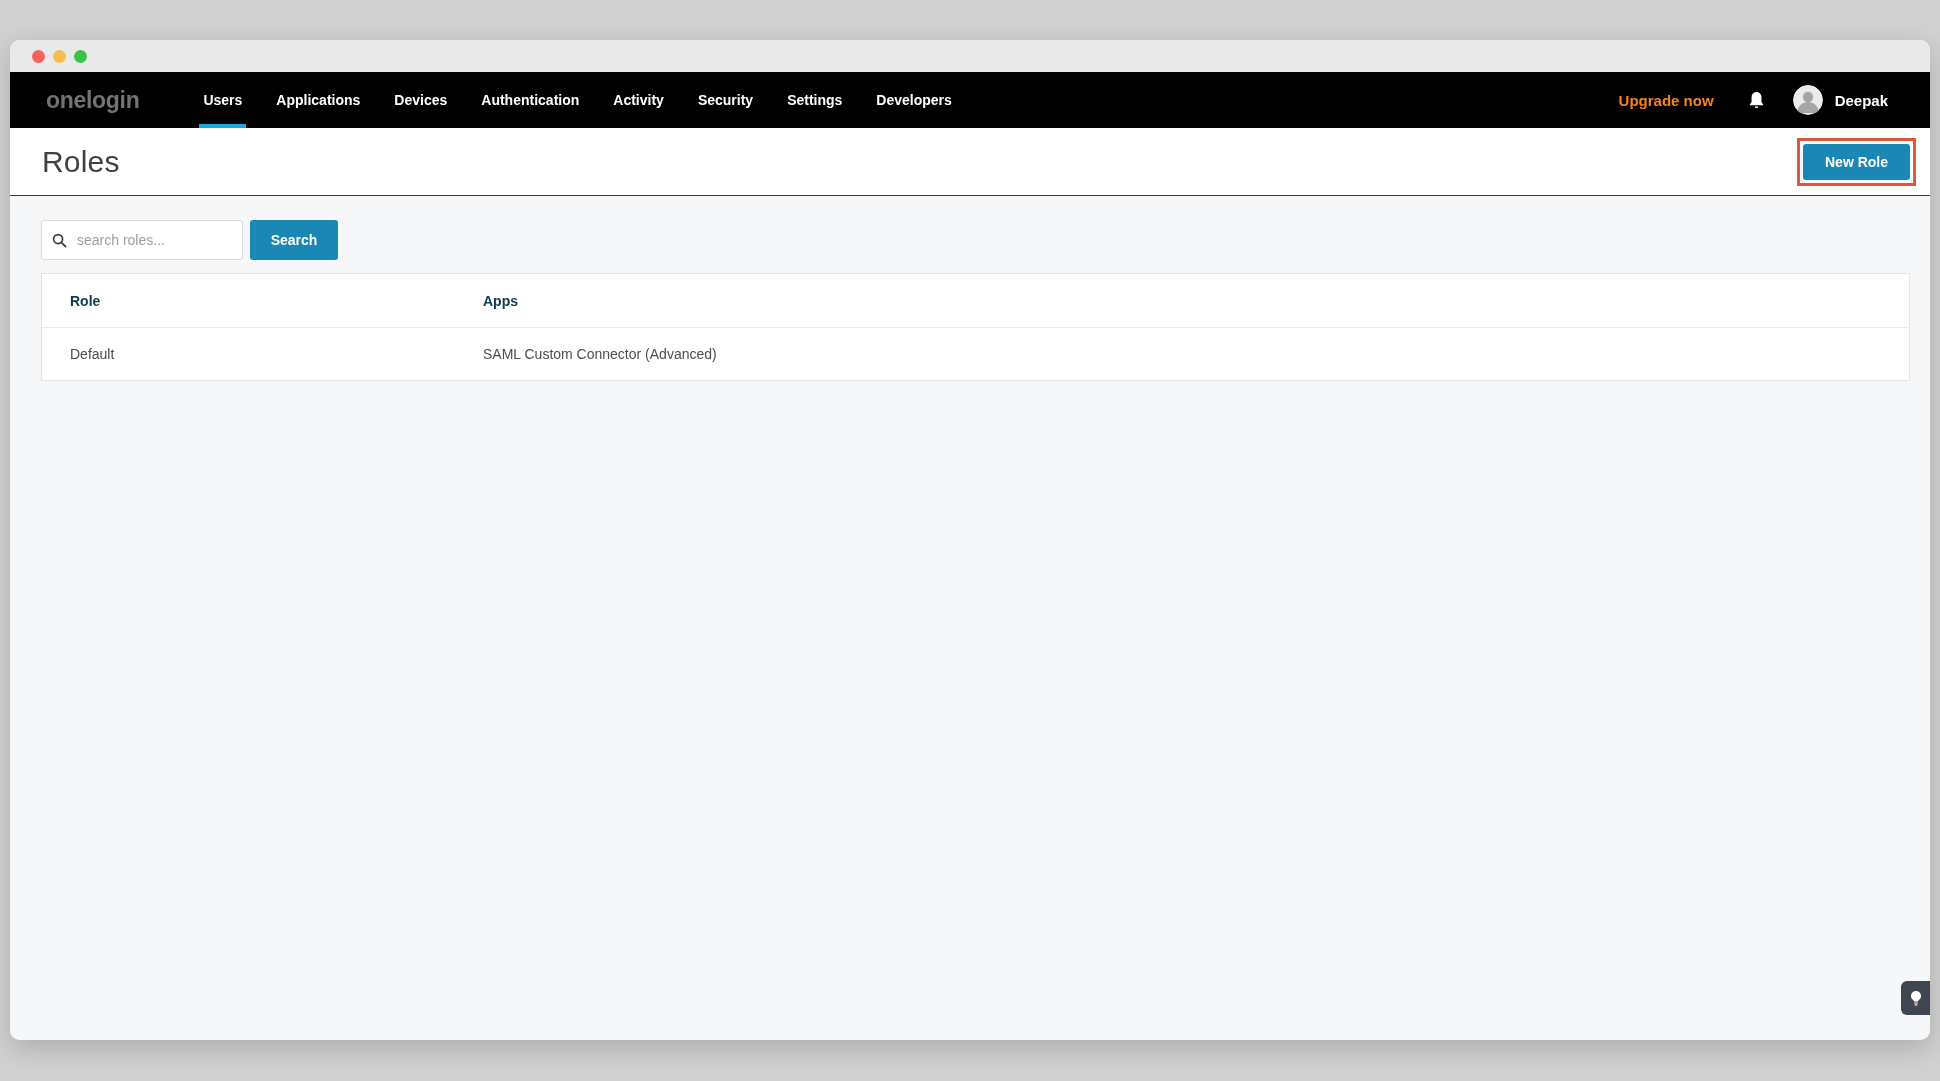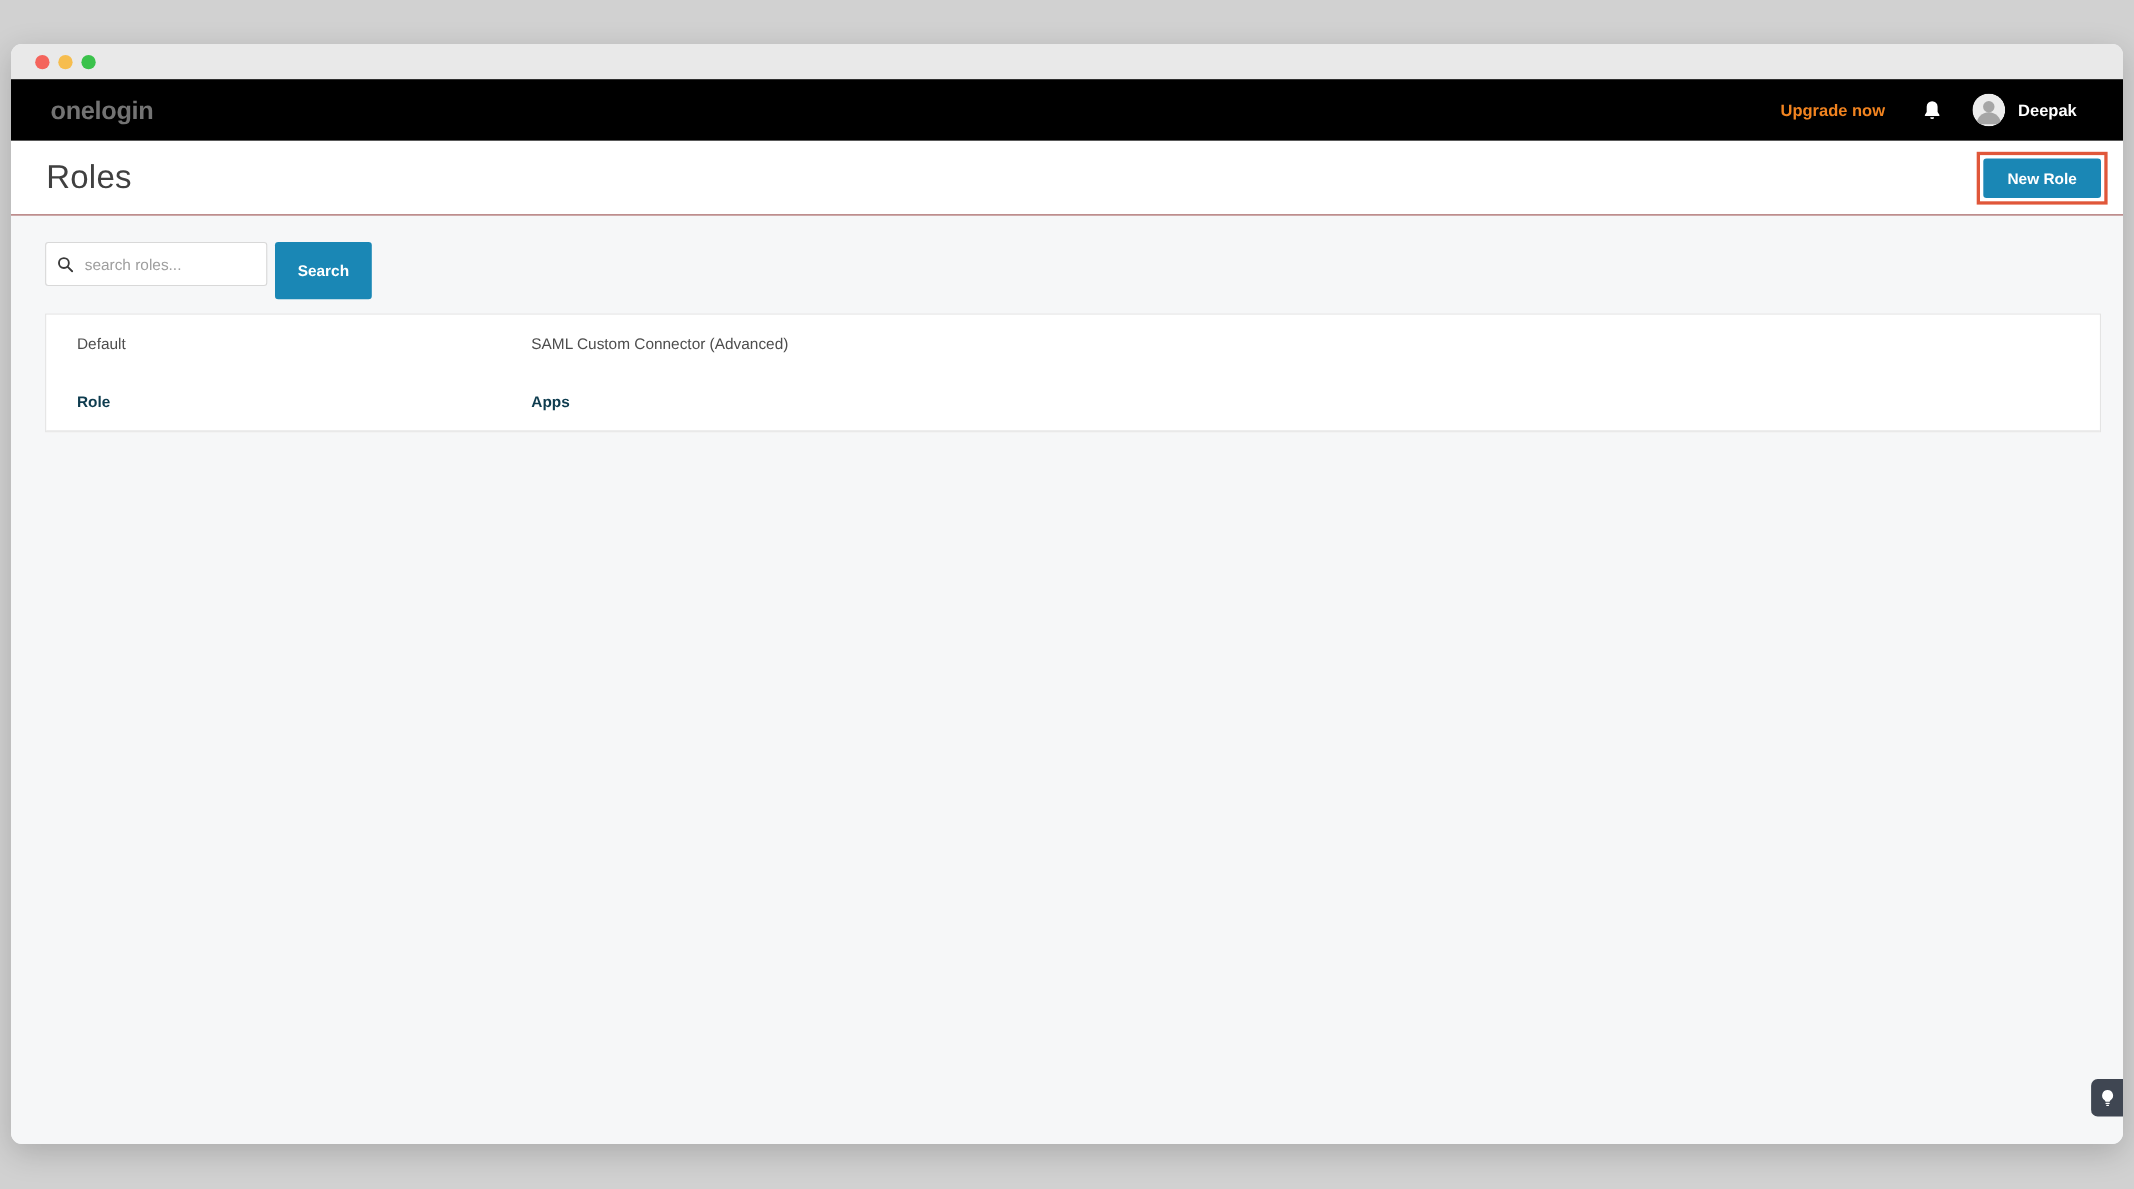--- a/index.html
+++ b/index.html
@@ -45,21 +45,21 @@
   .newrole-btn { height:36px; padding:0 22px; }
 
   
   .content { flex:1; padding:24px 20px 0 31px; background:#f6f7f8; }
   .searchrow { display:flex; gap:7px; }
   .searchbox { width:202px; height:40px; background:#fff; border:1px solid #d8d8d8;
                border-radius:3px; display:flex; align-items:center; padding:0 10px; gap:8px; }
   .searchbox input { border:none; outline:none; flex:1; min-width:0; font-family:inherit;
                font-size:14px; color:#0f766e; background:transparent; }
   .searchbox input::placeholder { color:#9e9e9e; }
-  .search-btn { width:88px; height:52px; }
+  .search-btn { width:88px; height:40px; }
 
   .rtable { margin-top:13px; background:#fff; border:1px solid #e4e4e4; }
   .trow { display:grid; grid-template-columns:413px 1fr; }
   .thead { height:54px; border-bottom:1px solid #ebebeb; }
   .tbody-row { height:52px; cursor:pointer; }
   .cell { display:flex; align-items:center; padding-left:28px; font-size:14px; }
   .thead .cell { font-weight:700; color:var(--table-header-text,#0e3c4f); }
   .tbody-row .cell { color:#4d4d4d; }
 
   
@@ -74,20 +74,30 @@
   <div class="window">
 
     <div class="titlebar">
       <span class="dot red"></span>
       <span class="dot yellow"></span>
       <span class="dot green"></span>
     </div>
 
     <nav class="topnav">
       <div class="logo">onelogin</div>
+      <ul class="menu">
+        <li class="navitem active">Users</li>
+        <li class="navitem">Applications</li>
+        <li class="navitem">Devices</li>
+        <li class="navitem">Authentication</li>
+        <li class="navitem">Activity</li>
+        <li class="navitem">Security</li>
+        <li class="navitem">Settings</li>
+        <li class="navitem">Developers</li>
+      </ul>
       <div class="nav-right">
         <a class="upgrade">Upgrade now</a>
         <span class="bell">
           <svg width="17" height="19" viewBox="0 0 24 26" fill="#fff" aria-hidden="true">
             <path d="M12 1a7 7 0 0 0-7 7v7l-2.4 3.6a.8.8 0 0 0 .66 1.25h17.48a.8.8 0 0 0 .66-1.25L19 15V8a7 7 0 0 0-7-7z"></path>
             <path d="M9.5 21.5a2.5 2.5 0 0 0 5 0z"></path>
           </svg>
         </span>
         <span class="avatar">
           <svg width="30" height="30" viewBox="0 0 30 30" aria-hidden="true">
@@ -115,27 +125,27 @@
               <circle cx="6.5" cy="6.5" r="4.8"></circle>
               <line x1="10.2" y1="10.2" x2="14.5" y2="14.5"></line>
             </svg>
           </span>
           <input type="text" placeholder="search roles..." style="">
         </div>
         <button class="btn search-btn">Search</button>
       </div>
 
       <div class="rtable">
+        <div class="trow thead">
+          <div class="cell">Role</div>
+          <div class="cell">Apps</div>
+        </div>
         <div class="trow tbody-row">
           <div class="cell">Default</div>
           <div class="cell">SAML Custom Connector (Advanced)</div>
-        </div>
-        <div class="trow thead">
-          <div class="cell">Role</div>
-          <div class="cell">Apps</div>
         </div>
       </div>
     </main>
 
     <div class="bulb-tab">
       <span style="display:flex;">
         <svg width="12" height="15" viewBox="0 0 14 18" fill="#fff" aria-hidden="true">
           <path d="M7 0a6 6 0 0 0-3.2 11.06c.5.33.9 1 .9 1.64h4.6c0-.64.4-1.3.9-1.64A6 6 0 0 0 7 0z"></path>
           <rect x="4.6" y="13.7" width="4.8" height="1.4" rx="0.7"></rect>
           <rect x="5.4" y="16" width="3.2" height="1.3" rx="0.65"></rect>

